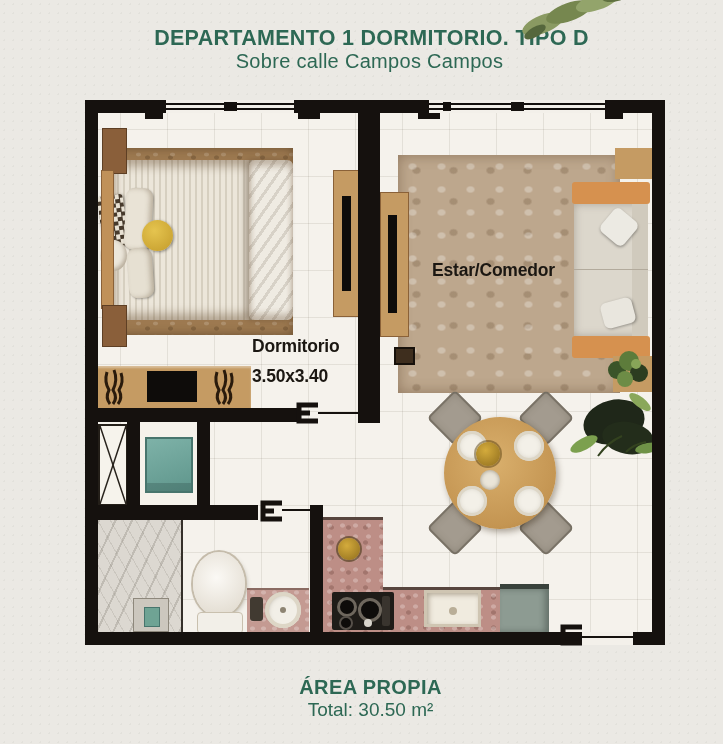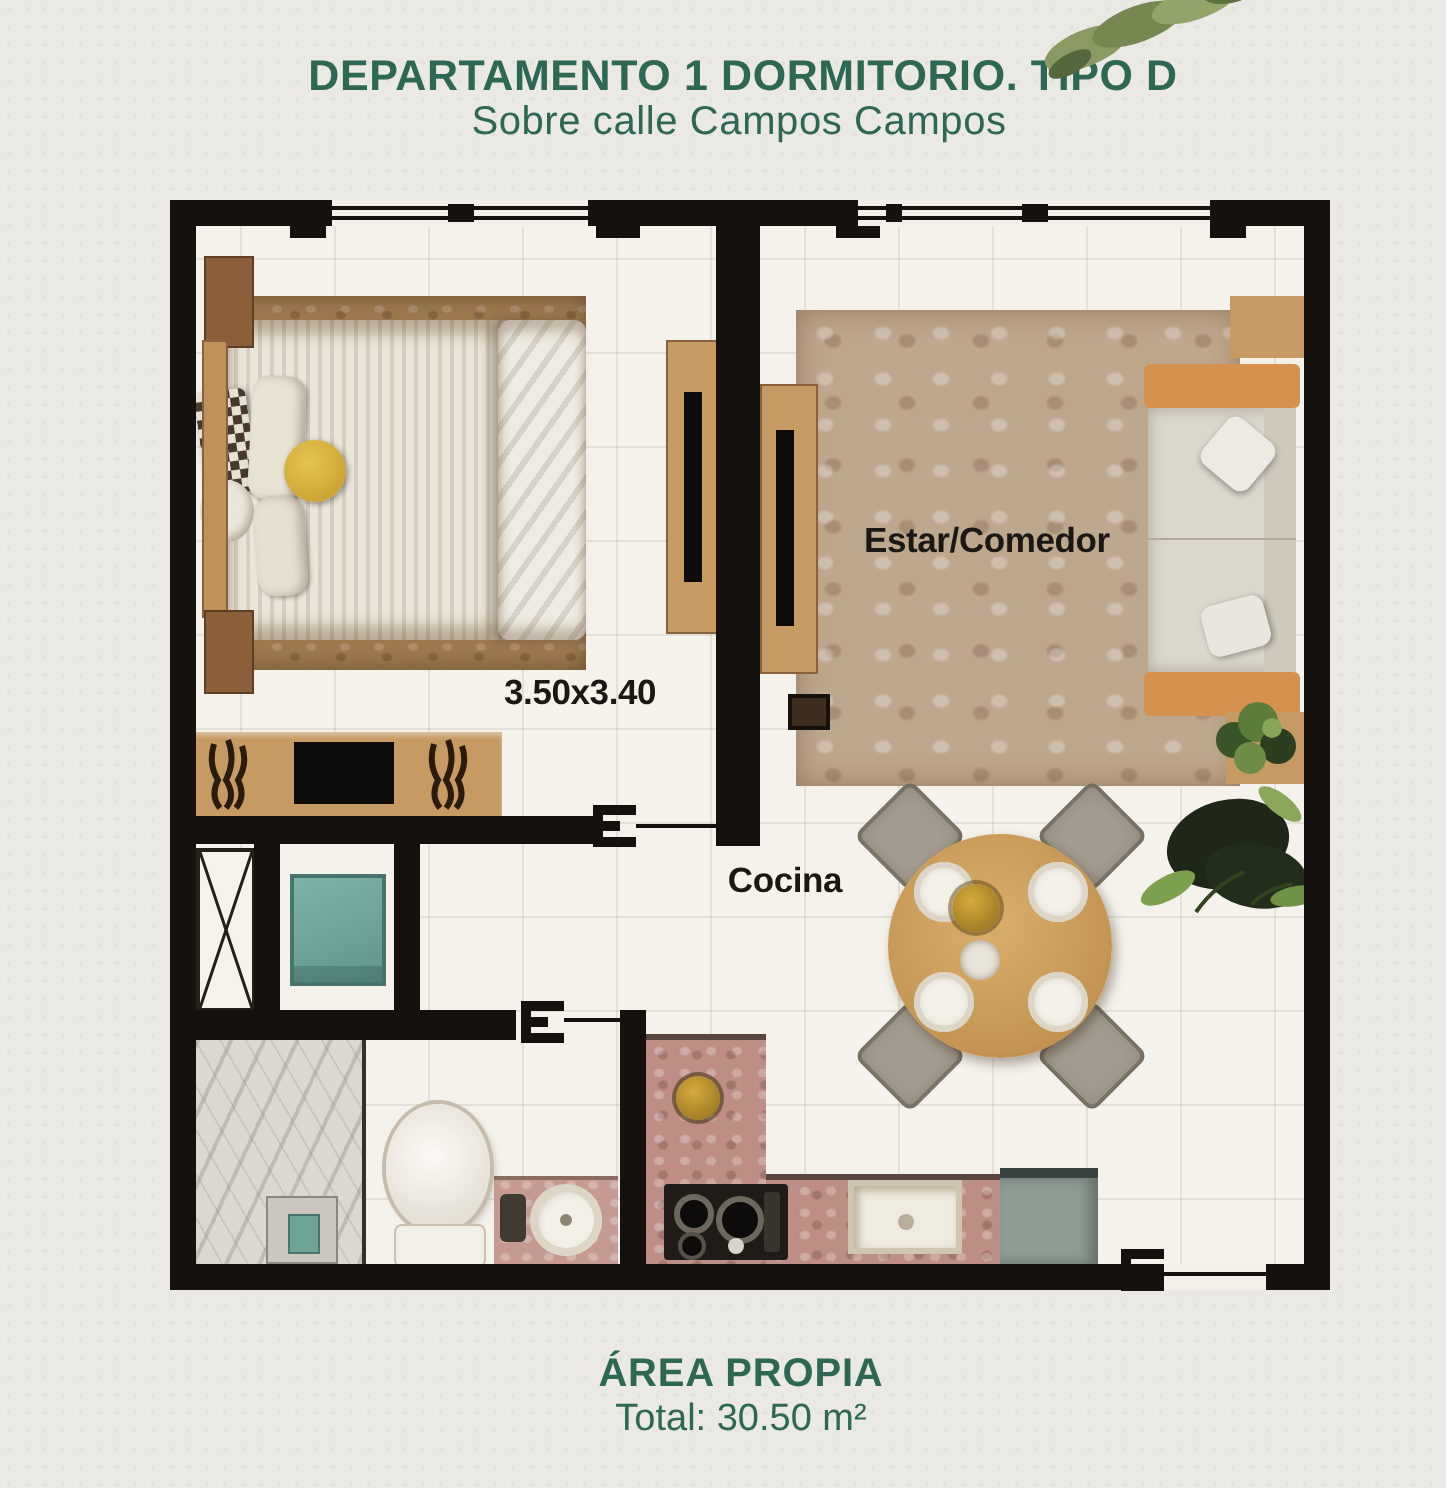--- a/index.html
+++ b/index.html
@@ -248,23 +248,23 @@
     <div class="abs doorline" style="left:0;top:4px;width:51px;"></div>
   </div>
   <svg class="abs" style="left:475px;top:524px;width:24px;height:22px;" viewBox="0 0 24 22">
     <path d="M22 3 H3 V19 H22 M3 11 H14" stroke="#15110e" stroke-width="5" fill="none"></path>
   </svg>
 
   <div class="abs label" style="left:347px;top:156px;">
     <div>Estar/Comedor</div>
   </div>
   <div class="abs label" style="left:167px;top:232px;">
+    <div>Dormitorio</div>
     <div>3.50x3.40</div>
   </div>
   <div class="abs label" style="left:250px;top:326px;width:115px;text-align:center;">
-    <div>Cocina</div>
   </div>
   <div class="abs label" style="left:110px;top:419px;">
   </div>
 </div>
 
 <div class="abs ftr-title green">ÁREA PROPIA</div>
 <div class="abs ftr-sub green">Total: 30.50 m²</div>
 
 </body></html>

